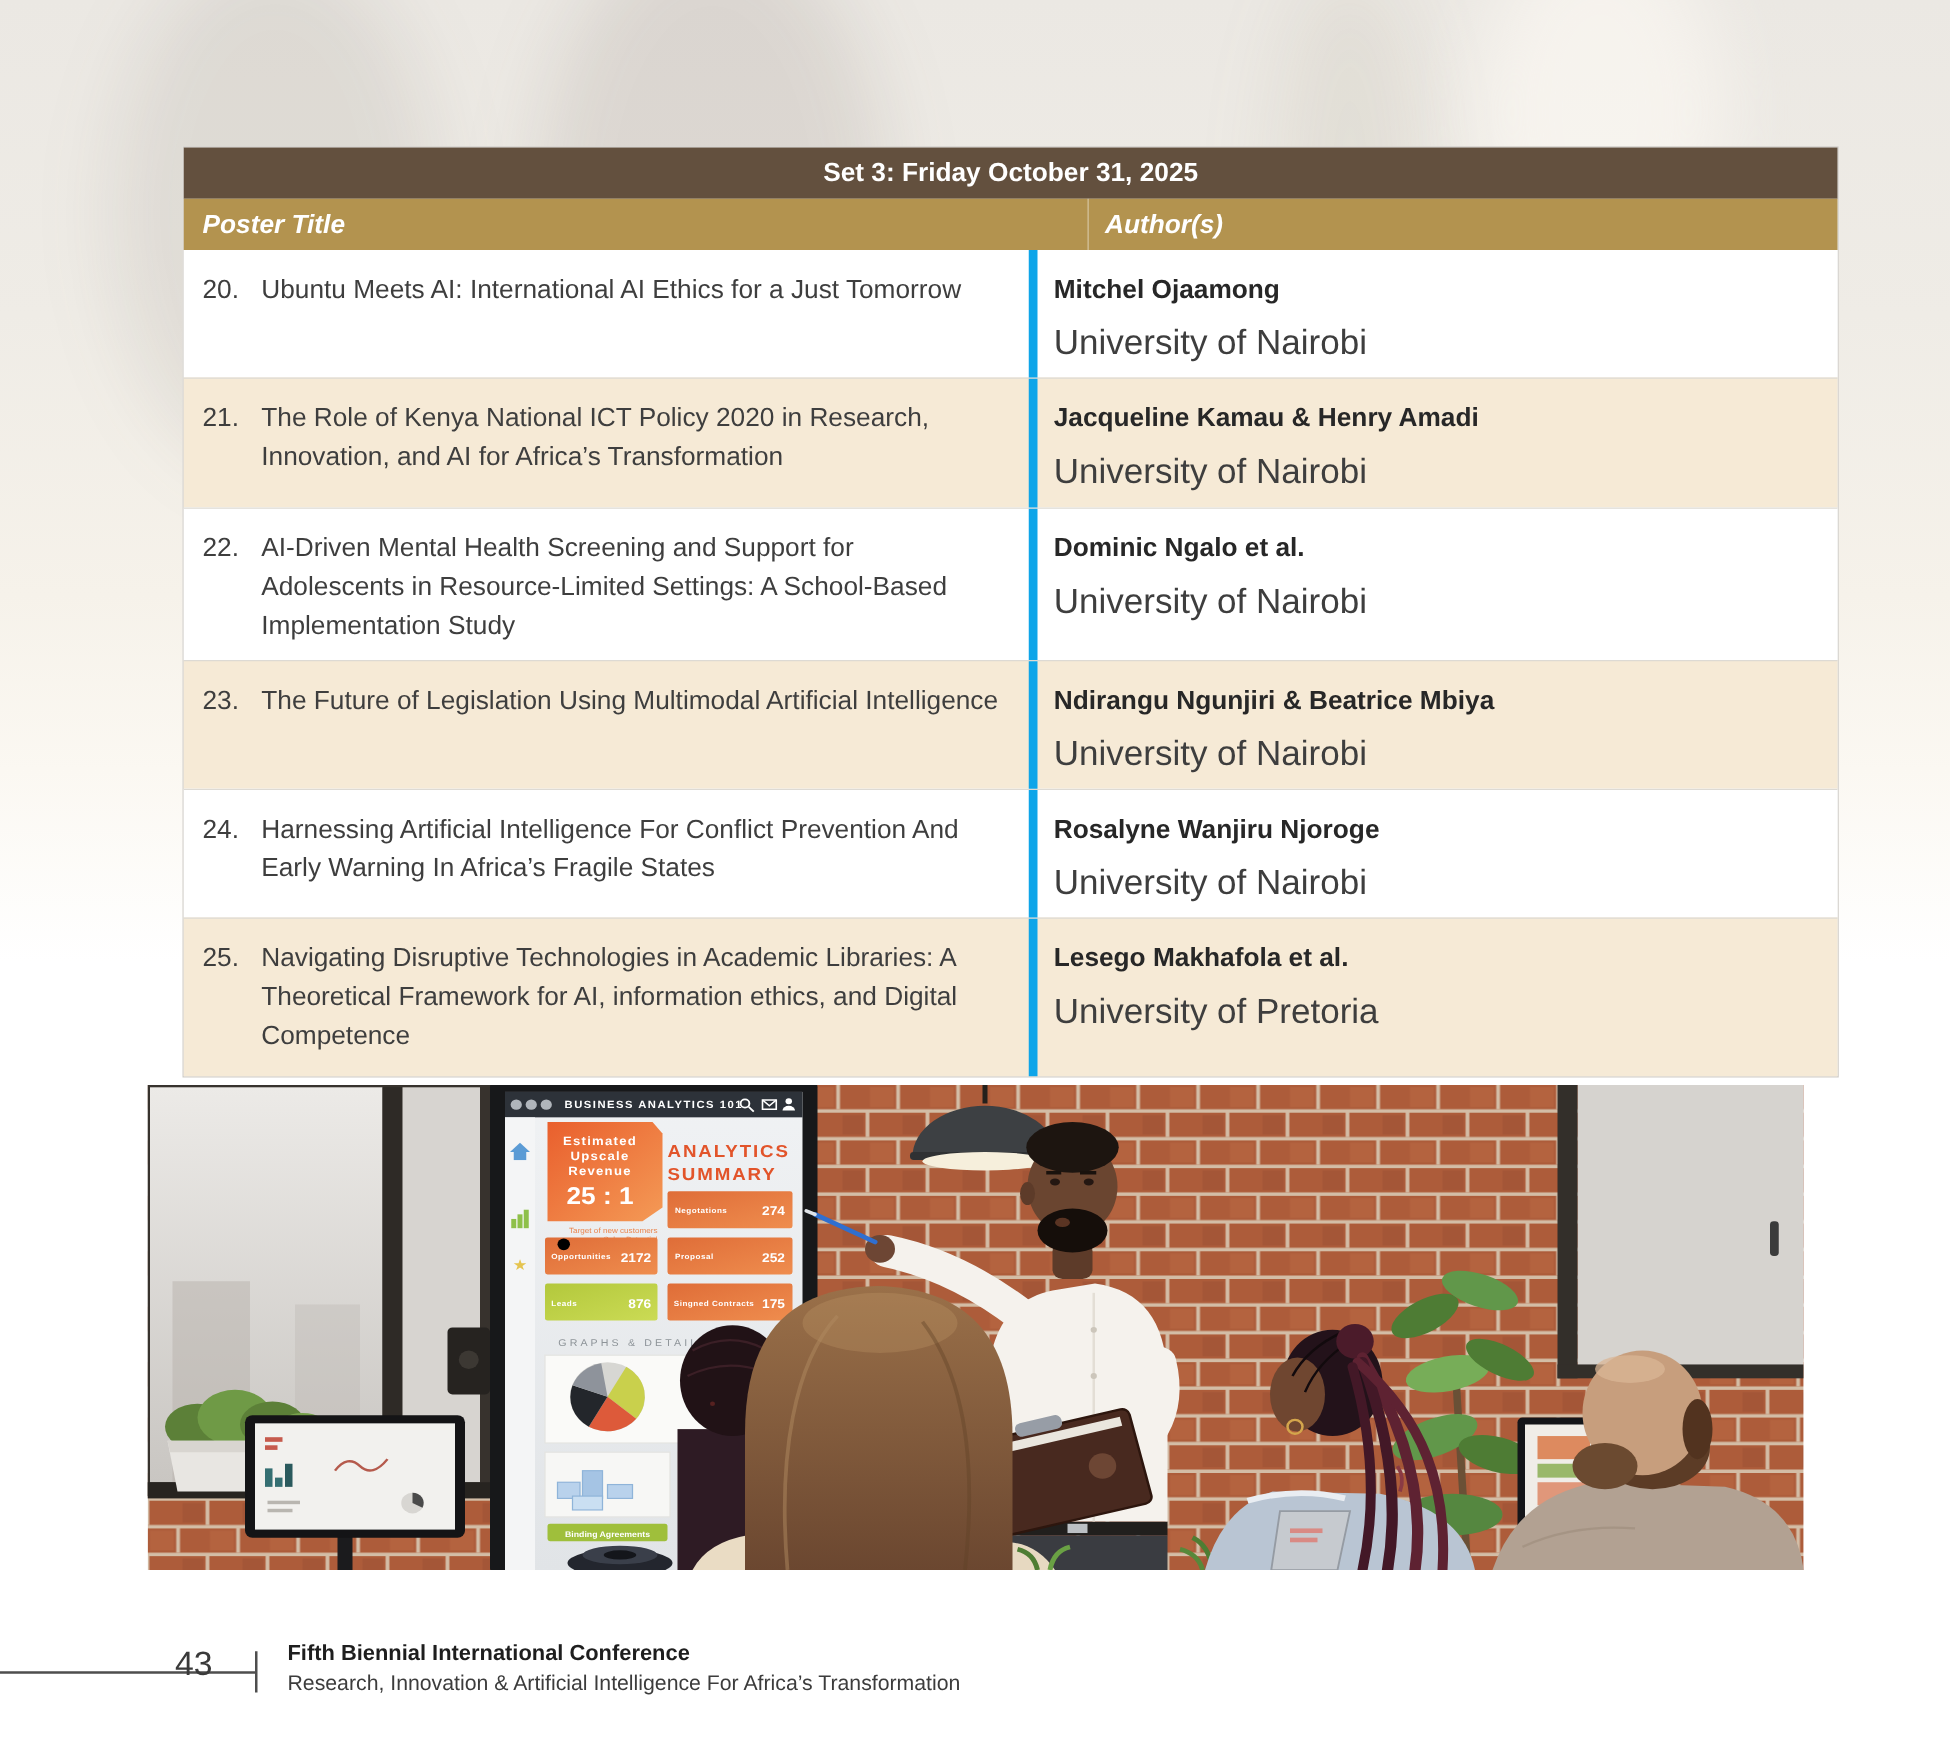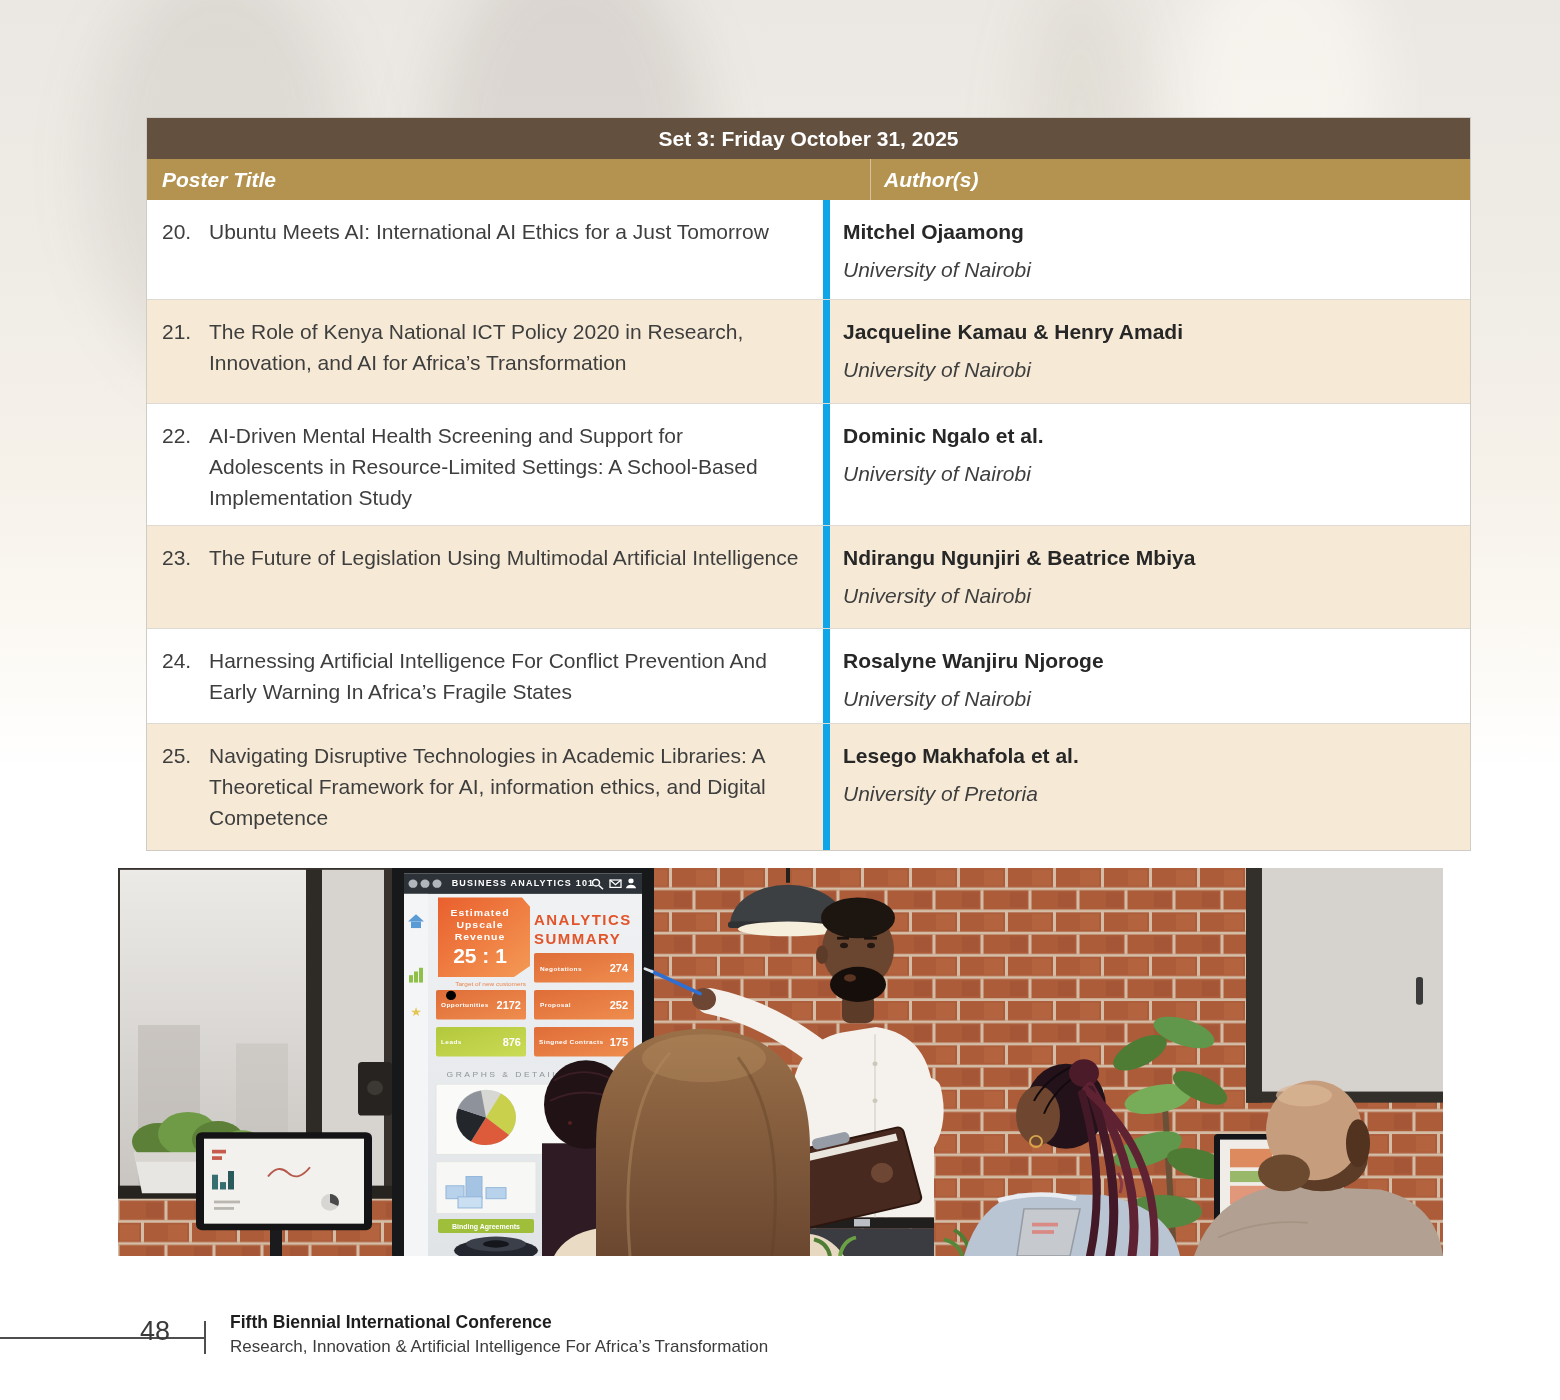--- a/index.html
+++ b/index.html
@@ -26,21 +26,21 @@
   .col-auth{flex:1;box-sizing:border-box;display:flex;align-items:center;padding-left:13px;
        border-left:1px solid rgba(255,255,255,0.45);}
   .row{display:flex;background:#fff;}
   .row.alt{background:var(--row_beige,#f6ead6);}
   .row + .row{border-top:1px solid #dddad4;}
   .c1{width:676px;box-sizing:border-box;padding:16px 22px 12px 15px;display:flex;
       font-size:21px;line-height:31px;color:#3e3e3e;}
   .num{width:47px;flex:none;}
   .c2{flex:1;box-sizing:border-box;border-left:7px solid #0ea5e9;padding:16px 4px 12px 13px;}
   .auth{font-weight:bold;color:#272727;font-size:21px;line-height:31px;}
-  .affil{font-style:italic;color:#3e3e3e;font-size:21px;margin-top:11px;}
+  .affil{color:#3e3e3e;font-size:28px;margin-top:11px;}
   .r0{min-height:99px}.r1{min-height:103px}.r2{min-height:117px}
   .r3{min-height:102px}.r4{min-height:90px}.r5{min-height:126px}
 
   
   .photo{position:absolute;left:118px;top:868px;width:1325px;height:388px;overflow:hidden;margin:0;}
   .photo svg{display:block;width:100%;height:100%;}
   svg text{font-family:"Liberation Sans",sans-serif;}
   .scr-label{fill:#ffffff;font-weight:bold;}
   .card-label{fill:#ffffff;font-weight:bold;font-size:6.5px;letter-spacing:.4px;}
   .card-value{fill:#ffffff;font-weight:bold;font-size:11px;text-anchor:end;}
@@ -447,18 +447,18 @@
         <ellipse cx="1196" cy="284" rx="48" ry="54" fill="#c79e7d"></ellipse>
         <ellipse cx="1240" cy="298" rx="12" ry="26" fill="#52331f"></ellipse>
         <ellipse cx="1186" cy="246" rx="28" ry="12" fill="#dab695" opacity="0.75"></ellipse>
         <ellipse cx="1166" cy="330" rx="26" ry="20" fill="#6b4a30"></ellipse>
       </g>
     </svg>
   </figure>
 
   <div class="foot-rule-h"></div>
   <div class="foot-rule-v"></div>
-  <div class="pagenum">48</div>
+  <div class="pagenum">43</div>
   <footer class="foot">
     <div class="foot-title">Fifth Biennial International Conference</div>
     <div class="foot-sub">Research, Innovation &amp; Artificial Intelligence For Africa’s Transformation</div>
   </footer>
 </div>
 
 </body></html>

